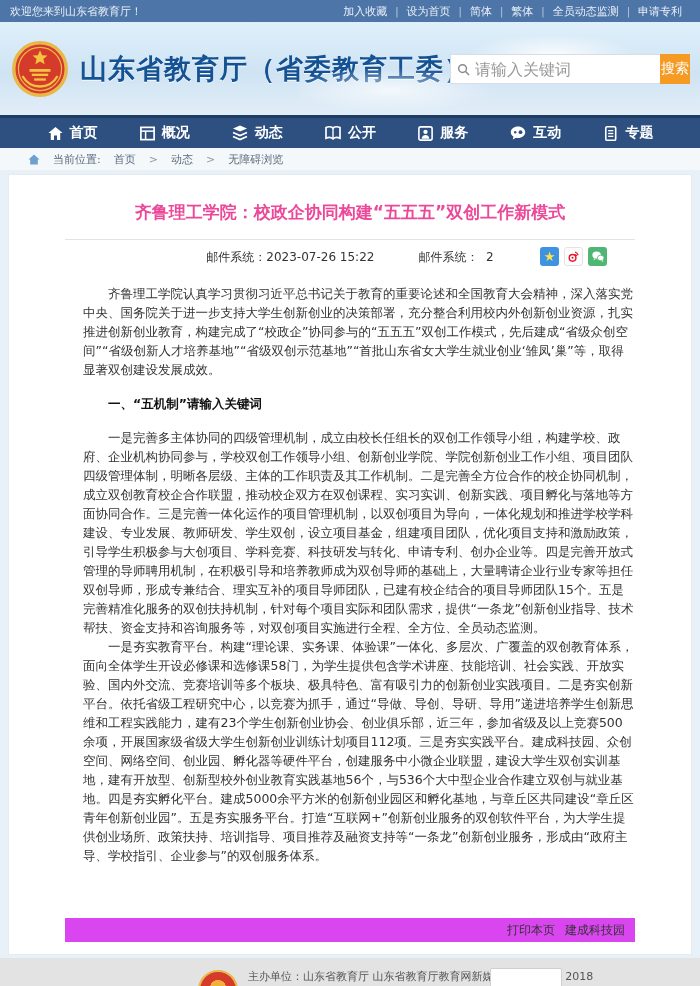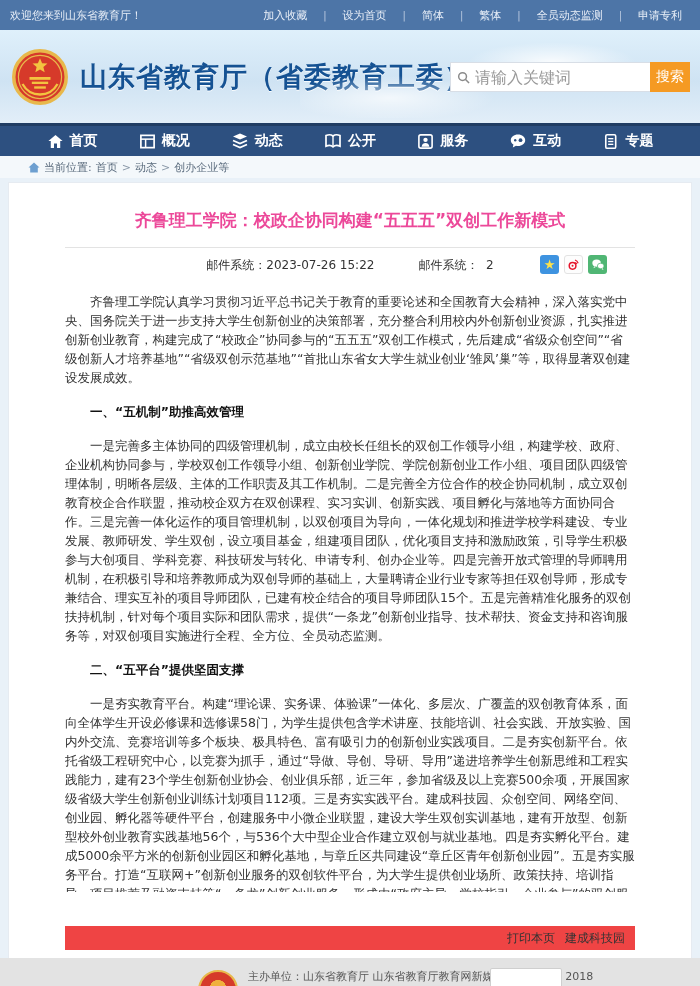--- a/index.html
+++ b/index.html
@@ -1,22 +1,22 @@
 <!DOCTYPE html>
 <html><head>
 <meta charset="utf-8">
 <style>
   * { box-sizing: border-box; margin: 0; padding: 0; }
   html,body { width:700px; font-family:"DejaVu Sans","Liberation Sans",sans-serif; }
   .page { position:relative; width:700px; height:986px; background:#e9f1f8; overflow:hidden; }
 
   
-  .topbar { height:30px; background:#4d75a7; color:#e9eff8; font-size:11px;
+  .topbar { height:22px; background:#4d75a7; color:#e9eff8; font-size:11px;
     display:flex; justify-content:space-between; align-items:center; padding:0 10px; }
-  .topbar-links { display:flex; align-items:center; gap:8px; }
+  .topbar-links { display:flex; align-items:center; gap:0; }
   .topbar-links a { color:#e9eff8; text-decoration:none; padding:0 8px; cursor:pointer; }
   .topbar-links .sep { color:#b9c9e0; font-size:10px; }
 
   
   .header { position:relative; height:93px; padding:0 12px; display:flex; align-items:center;
     background:linear-gradient(180deg,#dff0fb 0%,#cfe3f3 55%,#e2eef8 100%); overflow:hidden; }
   .header::before { content:""; position:absolute; right:40px; top:8px; width:360px; height:80px;
     background:
       radial-gradient(ellipse 120px 28px at 70% 30%, rgba(255,255,255,.85), rgba(255,255,255,0) 70%),
       radial-gradient(ellipse 150px 32px at 25% 75%, rgba(255,255,255,.7), rgba(255,255,255,0) 70%);
@@ -24,57 +24,57 @@
   .emblem { width:56px; height:56px; flex:0 0 auto; }
   .site-title { margin-left:12px; font-size:27px; font-weight:bold; color:#155293;
     letter-spacing:1px; text-shadow:0 1px 0 rgba(255,255,255,.8); white-space:nowrap; }
   .search-box { position:absolute; right:10px; top:32px; width:240px; height:30px; display:flex; z-index:2; }
   .search-input-wrap { flex:1; background:#fff; border:1px solid #d8dee6; border-right:none;
     display:flex; align-items:center; padding:0 6px; }
   .search-input-wrap svg { flex:0 0 auto; }
   .search-input { border:none; outline:none; width:100%; margin-left:5px; font-size:16px; color:#333;
     font-family:inherit; }
   .search-input::placeholder { color:#999; }
-  .search-btn { width:40px; background:#f59a23; color:#fff; border:none; font-size:14px;
+  .search-btn { width:30px; background:#f59a23; color:#fff; border:none; font-size:14px;
     font-family:inherit; cursor:pointer; }
 
   
   .nav { height:33px; background:#2d5080; border-top:3px solid #203d63;
     display:flex; align-items:center; justify-content:space-around; padding:0 26px; }
   .nav-item { display:flex; align-items:center; gap:6px; color:#fff; font-size:14px;
     font-weight:bold; cursor:pointer; white-space:nowrap; }
   .nav-item svg { display:block; }
 
   
   .breadcrumb { height:22px; background:#f4f8fb; display:flex; align-items:center;
-    padding-left:28px; font-size:11px; color:#5a6b7d; gap:4px; }
+    padding-left:28px; font-size:11px; color:#5a6b7d; gap:13px; }
   .breadcrumb a { color:#5a6b7d; text-decoration:none; cursor:pointer; }
   .crumb-sep { color:#8a98a8; }
 
   
   .content { position:relative; margin:4px 8px 0; height:781px; background:#fff;
     border:1px solid #e6ebf1; padding:26px 56px 0; overflow:hidden; }
   .article-title { text-align:center; font-size:17px; font-weight:bold; color:#ec4899; line-height:1.4; }
   .title-rule { border:none; border-top:1px solid #e3e3e3; margin:14px 0 0; }
   .article-meta { position:relative; margin-top:9px; display:flex; justify-content:center;
     align-items:center; gap:44px; font-size:12px; color:#333; }
   .share-icons { position:absolute; right:28px; top:-2px; display:flex; gap:5px; }
   .share-icon { width:19px; height:19px; border-radius:3px; display:flex; align-items:center;
     justify-content:center; cursor:pointer; }
   .share-star { background:#3e93e0; color:#ffe24a; font-size:13px; line-height:1; }
   .share-weibo { background:#fdfdfd; border:1px solid #e3e3e3; }
   .share-wechat { background:#50b674; }
 
   .article-body { margin-top:18px; font-size:12.5px; line-height:19px; color:#333;
-    max-height:600px; overflow:hidden; }
+    max-height:600px; overflow:hidden;margin-left:18px; }
   .article-body .p { text-indent:2em; }
   .article-body .h { text-indent:2em; font-weight:bold; color:#111; margin:15px 0; }
 
   .print-bar { position:absolute; left:56px; right:56px; bottom:12px; height:24px;
-    background:#ef4444; display:flex; justify-content:flex-end; align-items:center;
+    background:#d946ef; display:flex; justify-content:flex-end; align-items:center;
     gap:10px; padding-right:10px; font-size:12px; color:#333; }
   .print-bar a { color:#333; text-decoration:none; cursor:pointer; }
 
   
   .page-footer { position:absolute; left:0; right:0; bottom:0; height:28px; background:#e3e3e3; }
   .footer-logo { position:absolute; left:198px; top:12px; width:40px; height:40px; border-radius:50%;
     background:radial-gradient(circle at 50% 45%, #f0b03c 0 30%, #d63a2a 31% 100%);
     border:2px solid #e8b84b; }
   .footer-text { position:absolute; left:248px; top:11px; font-size:11px; color:#555; white-space:nowrap; }
   .footer-badge { position:absolute; left:490px; top:10px; width:72px; height:26px;
@@ -184,21 +184,21 @@
 
   <div class="breadcrumb">
     <svg width="12" height="11" viewBox="0 0 12 11">
       <path d="M6 0.5 L11.5 5.5 H9.8 V10.5 H2.2 V5.5 H0.5 Z" fill="#6d9fd0"></path>
     </svg>
     <span>当前位置:</span>
     <a>首页</a>
     <span class="crumb-sep">&gt;</span>
     <a>动态</a>
     <span class="crumb-sep">&gt;</span>
-    <span>创办企业等</span>
+    <span>无障碍浏览</span>
   </div>
 
   <div class="content">
     <div class="article-title">齐鲁理工学院：校政企协同构建“五五五”双创工作新模式</div>
     <hr class="title-rule">
     <div class="article-meta">
       <span>
         <span>邮件系统：</span><span>2023-07-26 15:22</span>
       </span>
       <span>
@@ -220,23 +220,22 @@
             <path d="M3.4 9 L2.6 11 L5 9.8 Z" fill="#fff"></path>
             <ellipse cx="10.4" cy="8.6" rx="3.6" ry="3" fill="#fff" stroke="#50b674" stroke-width=".8"></ellipse>
             <path d="M12.6 11 L13.4 12.8 L11.2 11.8 Z" fill="#fff"></path>
           </svg>
         </span>
       </span>
     </div>
 
     <div class="article-body">
       <div class="p">齐鲁理工学院认真学习贯彻习近平总书记关于教育的重要论述和全国教育大会精神，深入落实党中央、国务院关于进一步支持大学生创新创业的决策部署，充分整合利用校内外创新创业资源，扎实推进创新创业教育，构建完成了“校政企”协同参与的“五五五”双创工作模式，先后建成“省级众创空间”“省级创新人才培养基地”“省级双创示范基地”“首批山东省女大学生就业创业‘雏凤’巢”等，取得显著双创建设发展成效。</div>
-      <div class="h">一、“五机制”助推高效管理</div>
+      <div class="h">一、“五机制”请输入关键词</div>
       <div class="p">一是完善多主体协同的四级管理机制，成立由校长任组长的双创工作领导小组，构建学校、政府、企业机构协同参与，学校双创工作领导小组、创新创业学院、学院创新创业工作小组、项目团队四级管理体制，明晰各层级、主体的工作职责及其工作机制。二是完善全方位合作的校企协同机制，成立双创教育校企合作联盟，推动校企双方在双创课程、实习实训、创新实践、项目孵化与落地等方面协同合作。三是完善一体化运作的项目管理机制，以双创项目为导向，一体化规划和推进学校学科建设、专业发展、教师研发、学生双创，设立项目基金，组建项目团队，优化项目支持和激励政策，引导学生积极参与大创项目、学科竞赛、科技研发与转化、申请专利、创办企业等。四是完善开放式管理的导师聘用机制，在积极引导和培养教师成为双创导师的基础上，大量聘请企业行业专家等担任双创导师，形成专兼结合、理实互补的项目导师团队，已建有校企结合的项目导师团队15个。五是完善精准化服务的双创扶持机制，针对每个项目实际和团队需求，提供“一条龙”创新创业指导、技术帮扶、资金支持和咨询服务等，对双创项目实施进行全程、全方位、全员动态监测。</div>
-      <div class="h">二、“五平台”提供坚固支撑</div>
       <div class="p">一是夯实教育平台。构建“理论课、实务课、体验课”一体化、多层次、广覆盖的双创教育体系，面向全体学生开设必修课和选修课58门，为学生提供包含学术讲座、技能培训、社会实践、开放实验、国内外交流、竞赛培训等多个板块、极具特色、富有吸引力的创新创业实践项目。二是夯实创新平台。依托省级工程研究中心，以竞赛为抓手，通过“导做、导创、导研、导用”递进培养学生创新思维和工程实践能力，建有23个学生创新创业协会、创业俱乐部，近三年，参加省级及以上竞赛500余项，开展国家级省级大学生创新创业训练计划项目112项。三是夯实实践平台。建成科技园、众创空间、网络空间、创业园、孵化器等硬件平台，创建服务中小微企业联盟，建设大学生双创实训基地，建有开放型、创新型校外创业教育实践基地56个，与536个大中型企业合作建立双创与就业基地。四是夯实孵化平台。建成5000余平方米的创新创业园区和孵化基地，与章丘区共同建设“章丘区青年创新创业园”。五是夯实服务平台。打造“互联网+”创新创业服务的双创软件平台，为大学生提供创业场所、政策扶持、培训指导、项目推荐及融资支持等“一条龙”创新创业服务，形成由“政府主导、学校指引、企业参与”的双创服务体系。</div>
 
     </div>
 
     <div class="print-bar">
       <a>打印本页</a>
       <a>建成科技园</a>
     </div>
   </div>
 

